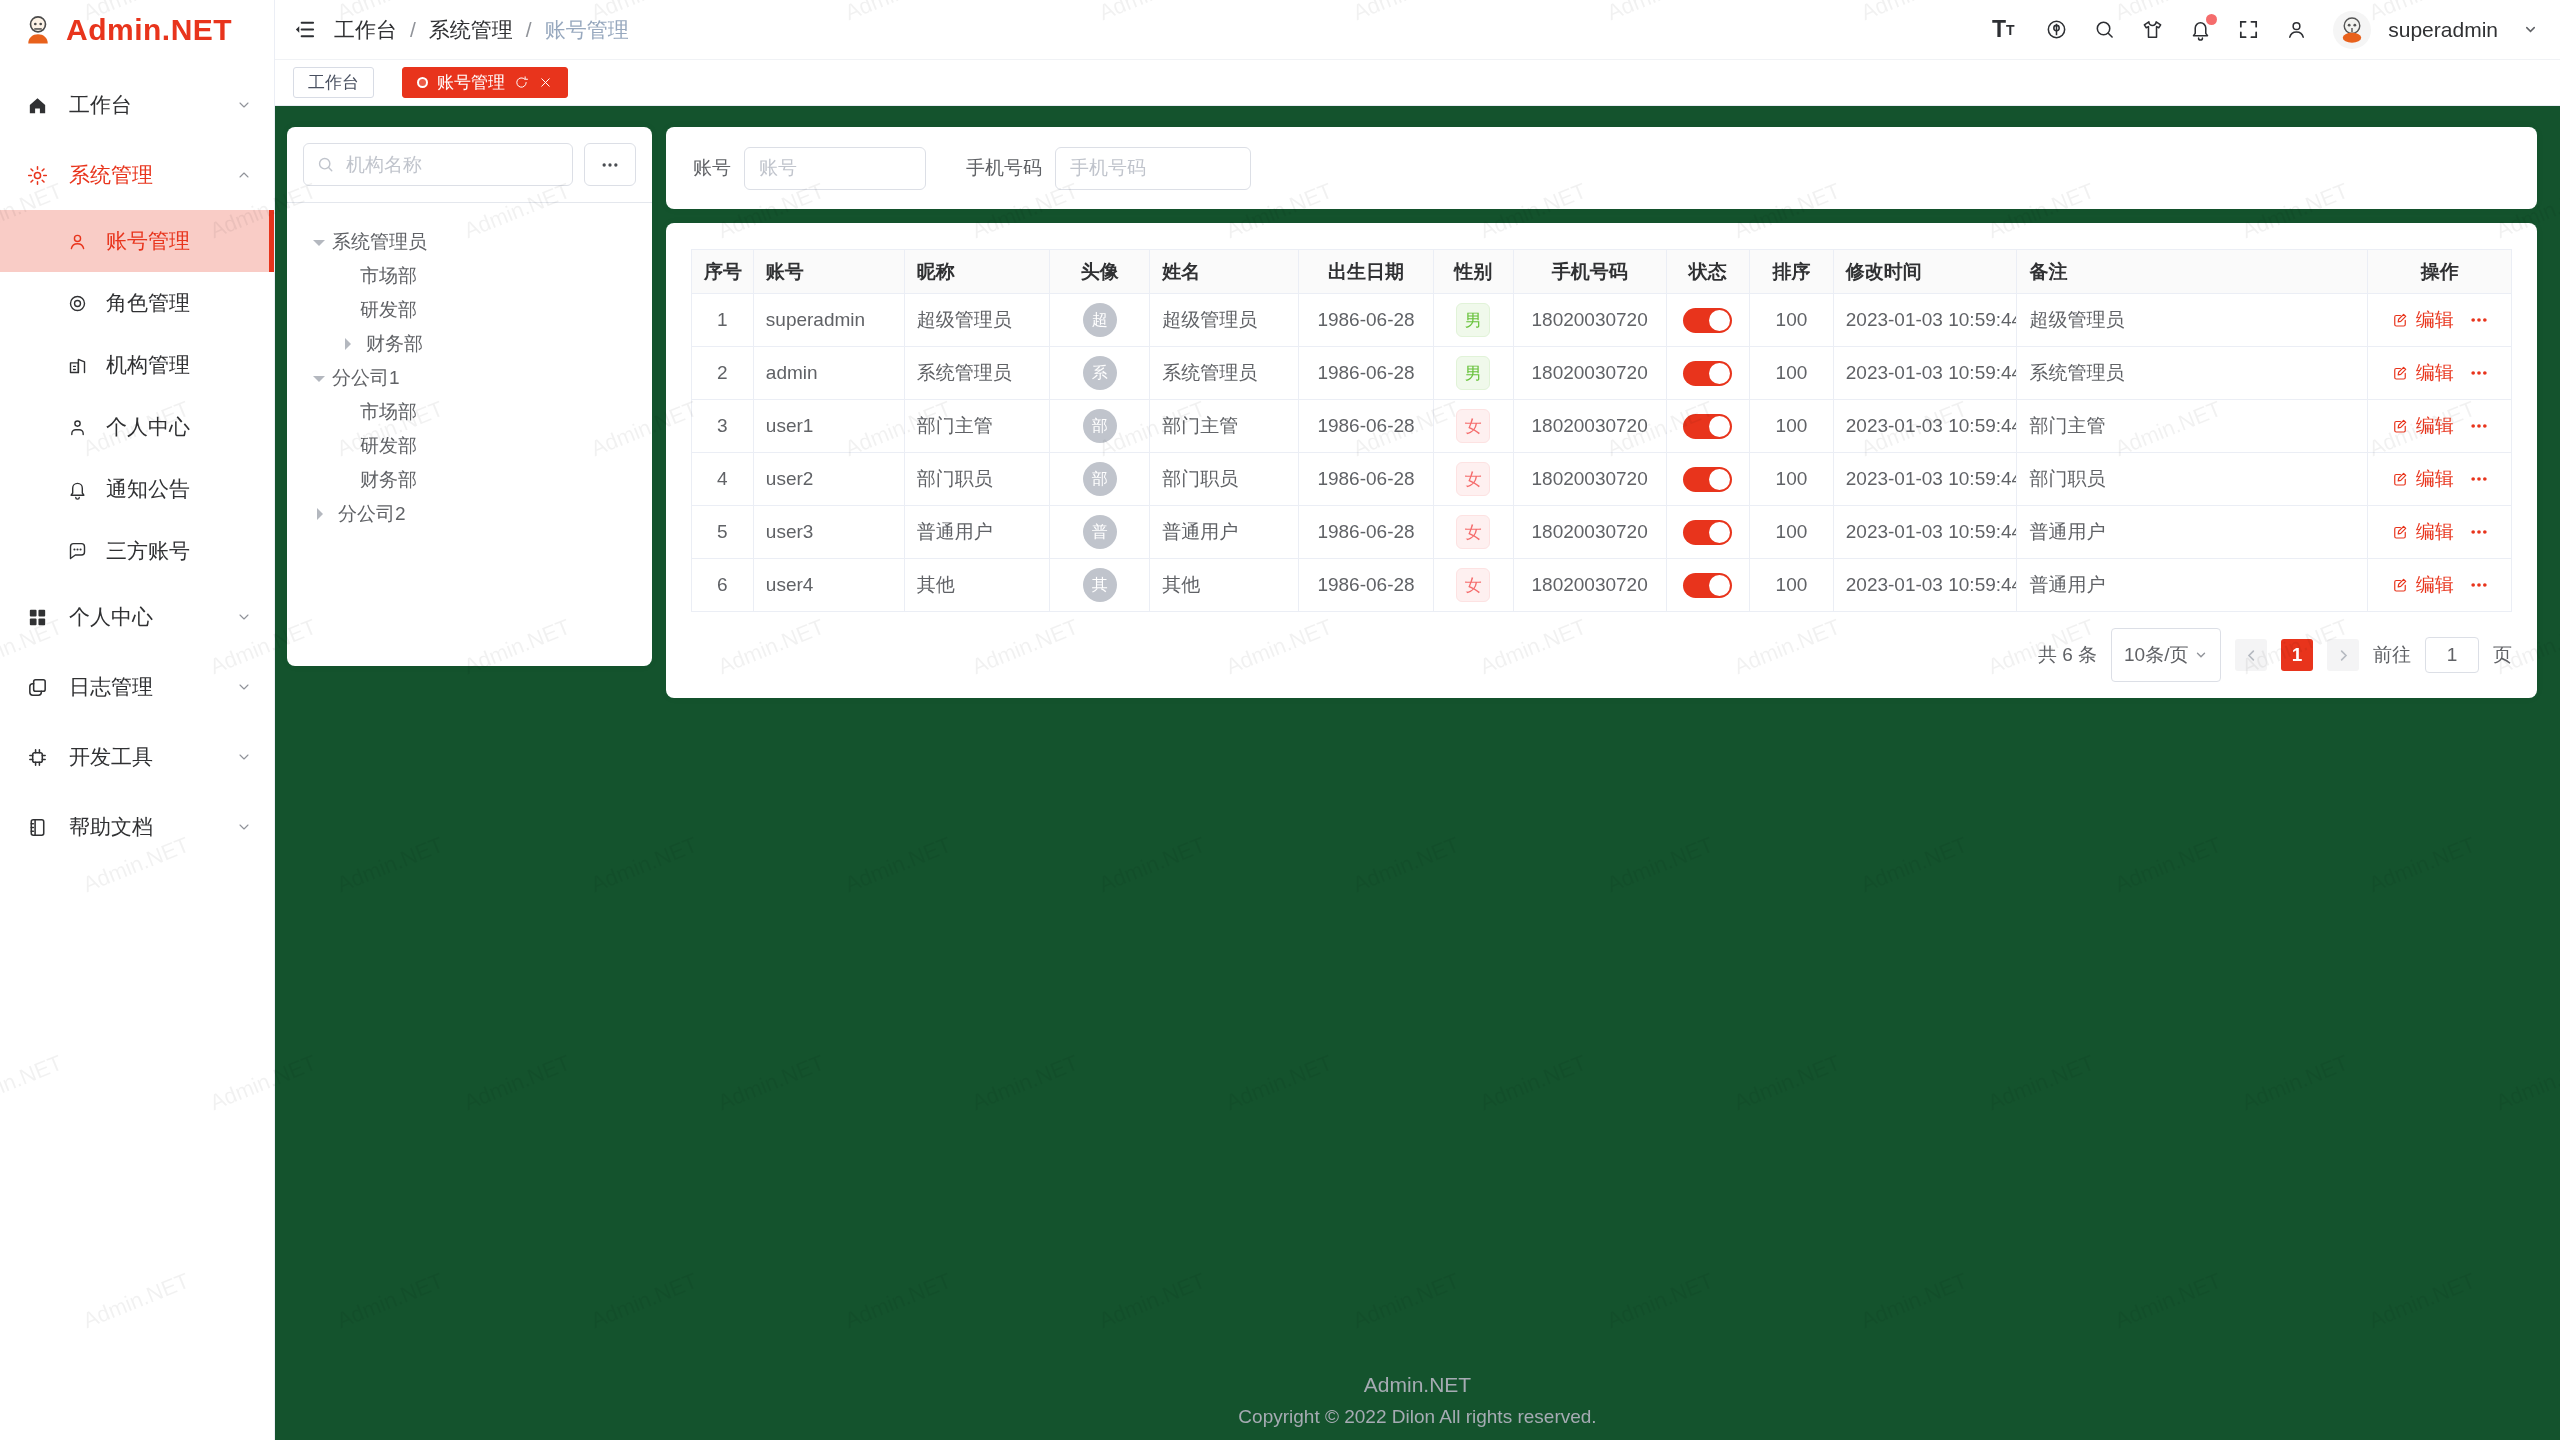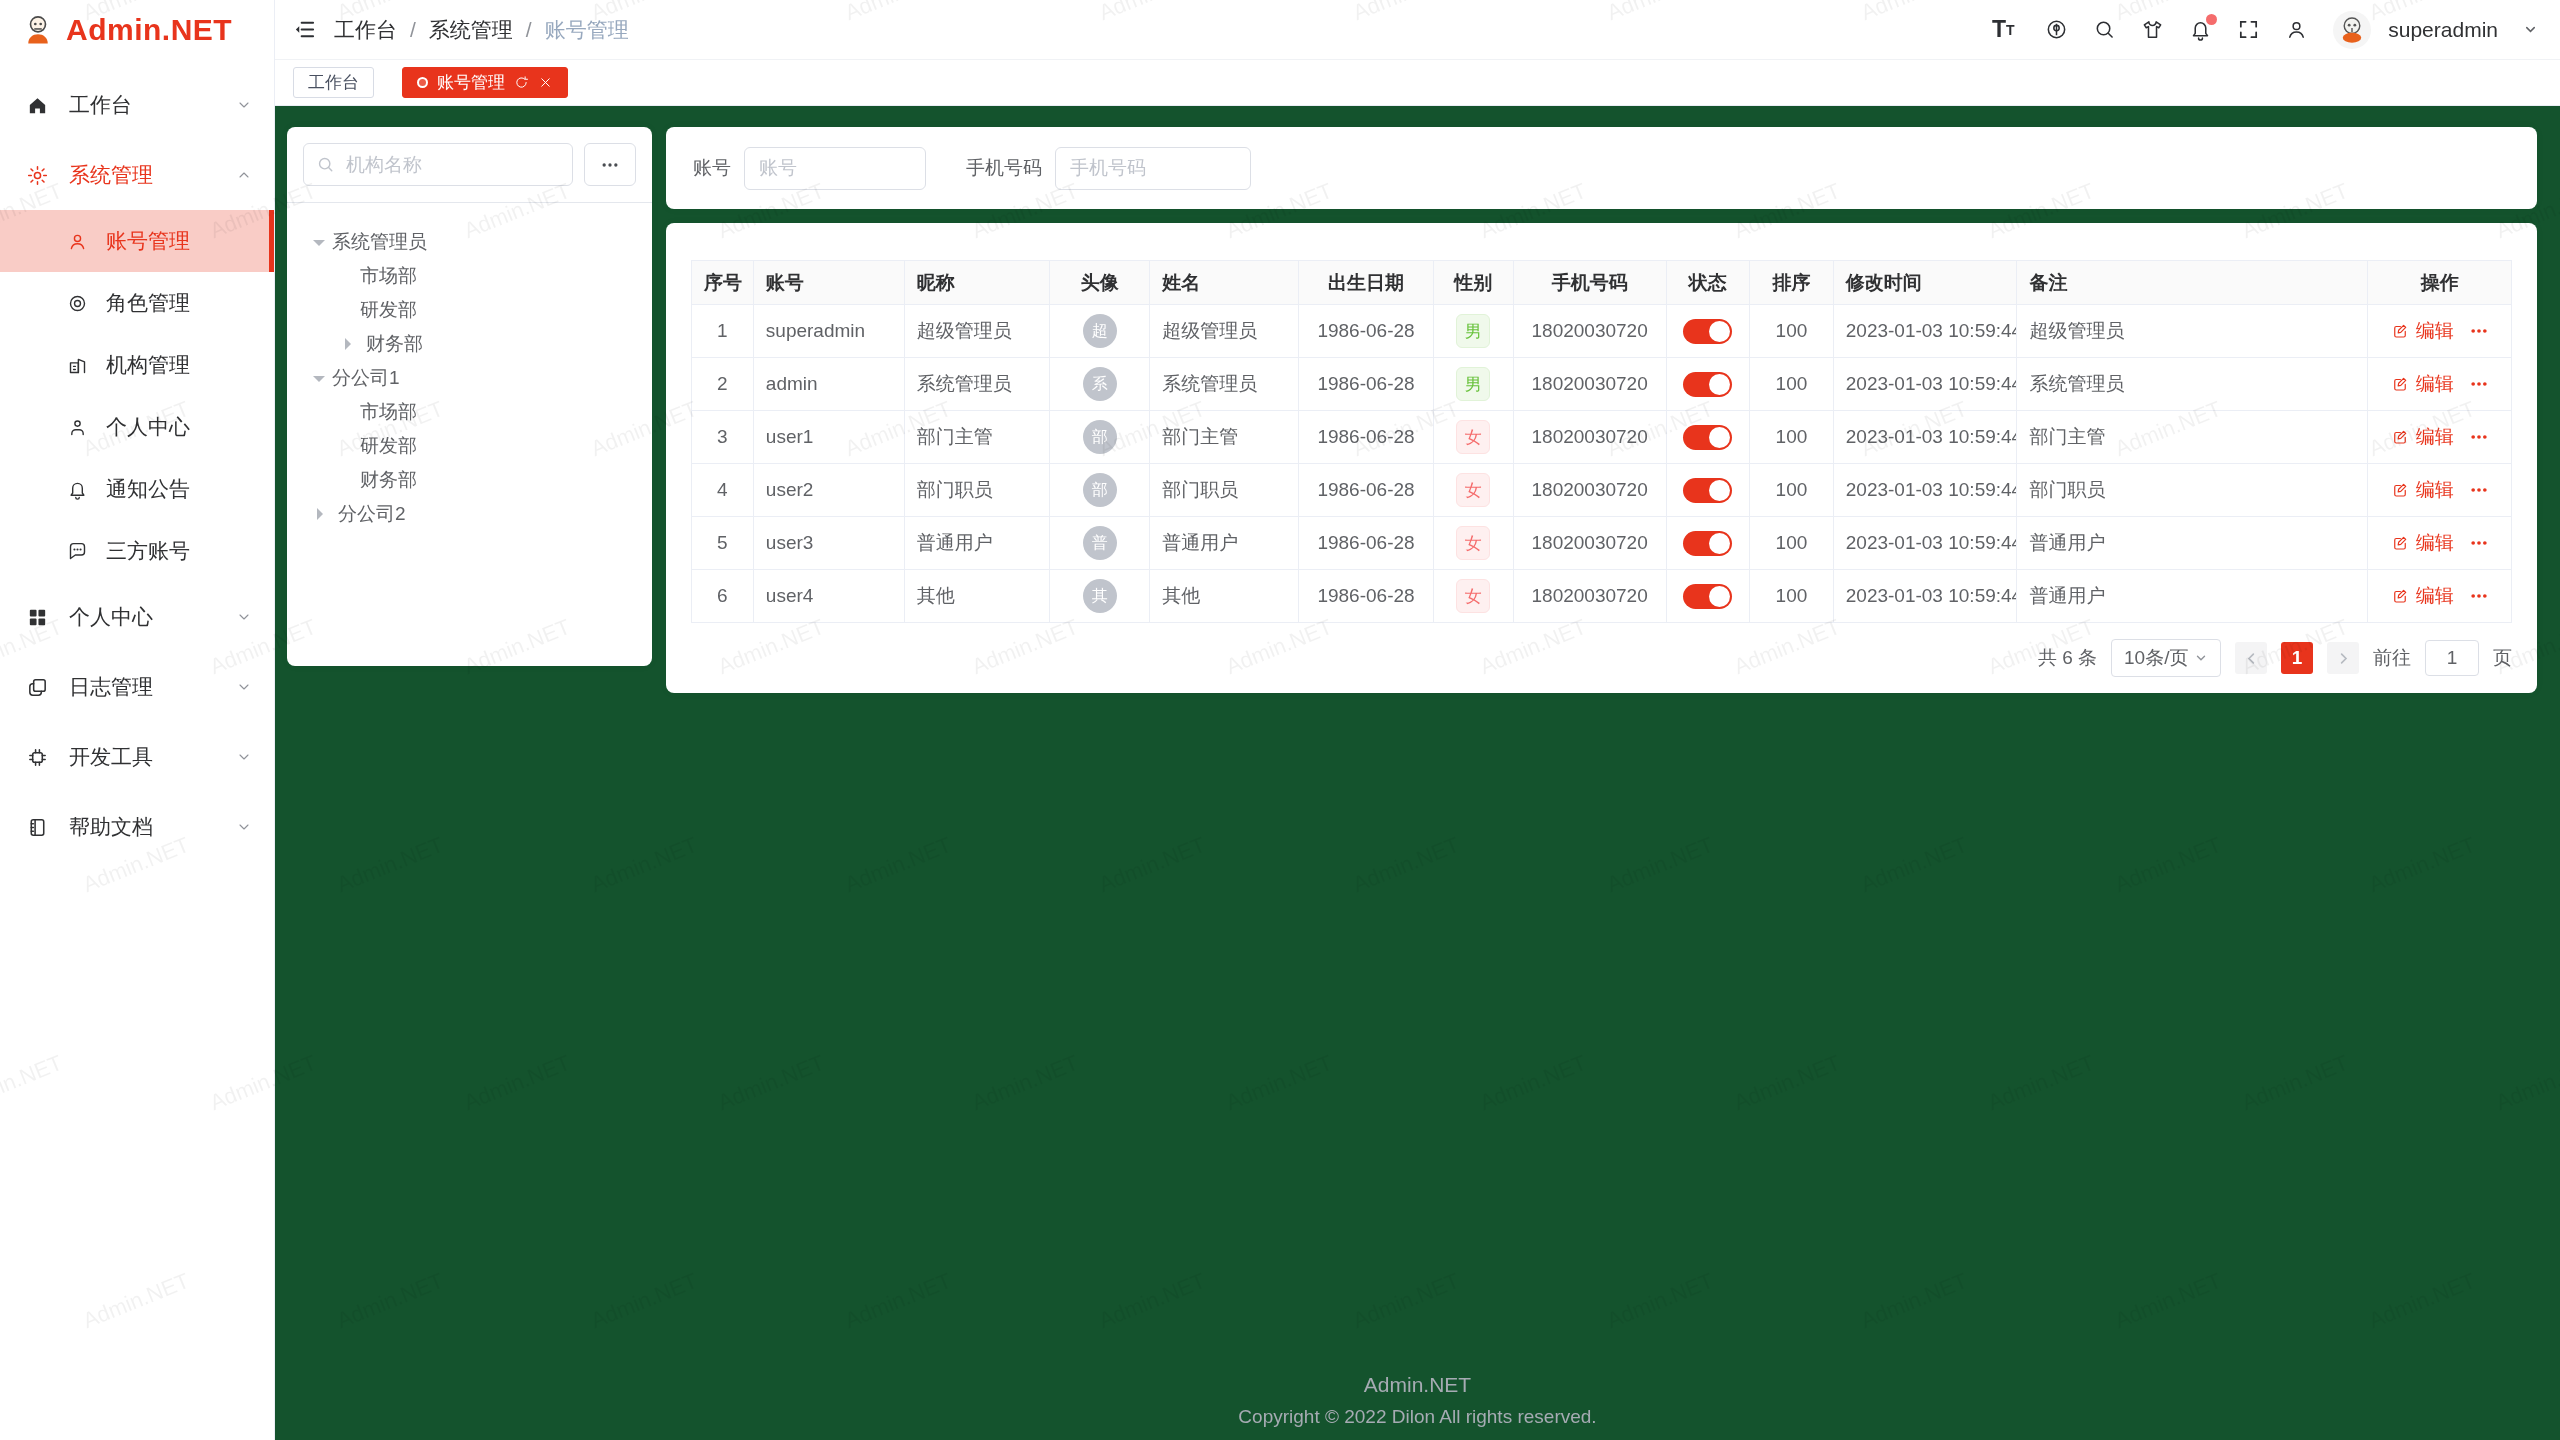--- a/index.html
+++ b/index.html
@@ -69,40 +69,40 @@
   .f-label.ml { margin-left:27px; }
   .f-input { width:182px; height:43px; border:1px solid var(--border); border-radius:6px; padding:0 14px; font-size:19px; color:var(--txt2); outline:none; }
   .f-input::placeholder { color:#c0c4cc; }
   .btns { display:flex; gap:17px; margin-left:42px; }
   .btn { height:43px; padding:0 19px; border:1px solid var(--border); border-radius:6px; background:#fff; color:var(--txt2); font-size:19px; display:inline-flex; align-items:center; gap:9px; cursor:pointer; font-family:inherit; }
   .btn .bicon { width:18px; height:18px; }
   .btn.primary { background:var(--accent); border-color:var(--accent); color:#fff; }
 
   
   .table-card { padding:26px 25px 16px; }
-  table { width:100%; border-collapse:collapse; table-layout:fixed;margin-top:11px; }
+  table { width:100%; border-collapse:collapse; table-layout:fixed; }
   th,td { border:1px solid var(--line); padding:0 12px; overflow:hidden; white-space:nowrap; }
   th { height:44px; background:#fafafa; font-size:19px; color:var(--txt); font-weight:700; }
   td { height:53px; font-size:19px; color:var(--txt2); background:#fff; }
   .al-c { text-align:center; } .al-l { text-align:left; }
   .avatar-cell { display:inline-flex; width:34px; height:34px; border-radius:50%; background:#c0c4cc; color:#fff; font-size:16px; align-items:center; justify-content:center; vertical-align:middle; }
   .gbadge { display:inline-flex; width:34px; height:34px; border-radius:6px; align-items:center; justify-content:center; font-size:17px; vertical-align:middle; }
   .gbadge.male { color:#67c23a; background:#f0f9eb; border:1px solid #e1f3d8; }
   .gbadge.female { color:#f56c6c; background:#fef0f0; border:1px solid #fde2e2; }
   .toggle { display:inline-block; width:49px; height:25px; border-radius:13px; background:var(--accent); position:relative; vertical-align:middle; cursor:pointer; }
   .toggle .knob { position:absolute; top:2px; right:2px; width:21px; height:21px; border-radius:50%; background:#fff; }
   .ops { display:flex; align-items:center; justify-content:center; gap:15px; }
   .op-edit { display:inline-flex; align-items:center; gap:7px; color:var(--accent); cursor:pointer; }
   .op-edit svg { width:18px; height:18px; }
   .op-more { display:inline-flex; color:var(--accent); cursor:pointer; }
   .op-more svg { width:20px; height:20px; }
 
   
   .pagination { display:flex; align-items:center; justify-content:flex-end; gap:14px; margin-top:16px; font-size:19px; color:var(--txt2); }
-  .page-select { width:110px; height:38px; border:1px solid var(--border); border-radius:4px; display:flex; align-items:center; justify-content:space-between; padding:0 12px; cursor:pointer; }
+  .page-select { width:110px; height:54px; border:1px solid var(--border); border-radius:4px; display:flex; align-items:center; justify-content:space-between; padding:0 12px; cursor:pointer; }
   .page-select svg { width:14px; height:14px; color:var(--txt3); }
   .page-btn { width:32px; height:32px; border-radius:3px; background:#f4f4f5; color:#b6bac1; display:inline-flex; align-items:center; justify-content:center; cursor:pointer; }
   .page-btn svg { width:15px; height:15px; }
   .page-num { width:32px; height:32px; border-radius:3px; background:var(--accent); color:#fff; font-weight:700; display:inline-flex; align-items:center; justify-content:center; cursor:pointer; }
   .goto-input { width:54px; height:36px; border:1px solid var(--border); border-radius:4px; text-align:center; font-size:19px; color:var(--txt2); outline:none; }
 
   
   .footer { position:absolute; left:0; right:0; bottom:12px; text-align:center; color:#a6abb3; }
   .footer-title { font-size:21px; margin-bottom:9px; }
   .footer-copy { font-size:19px; }

